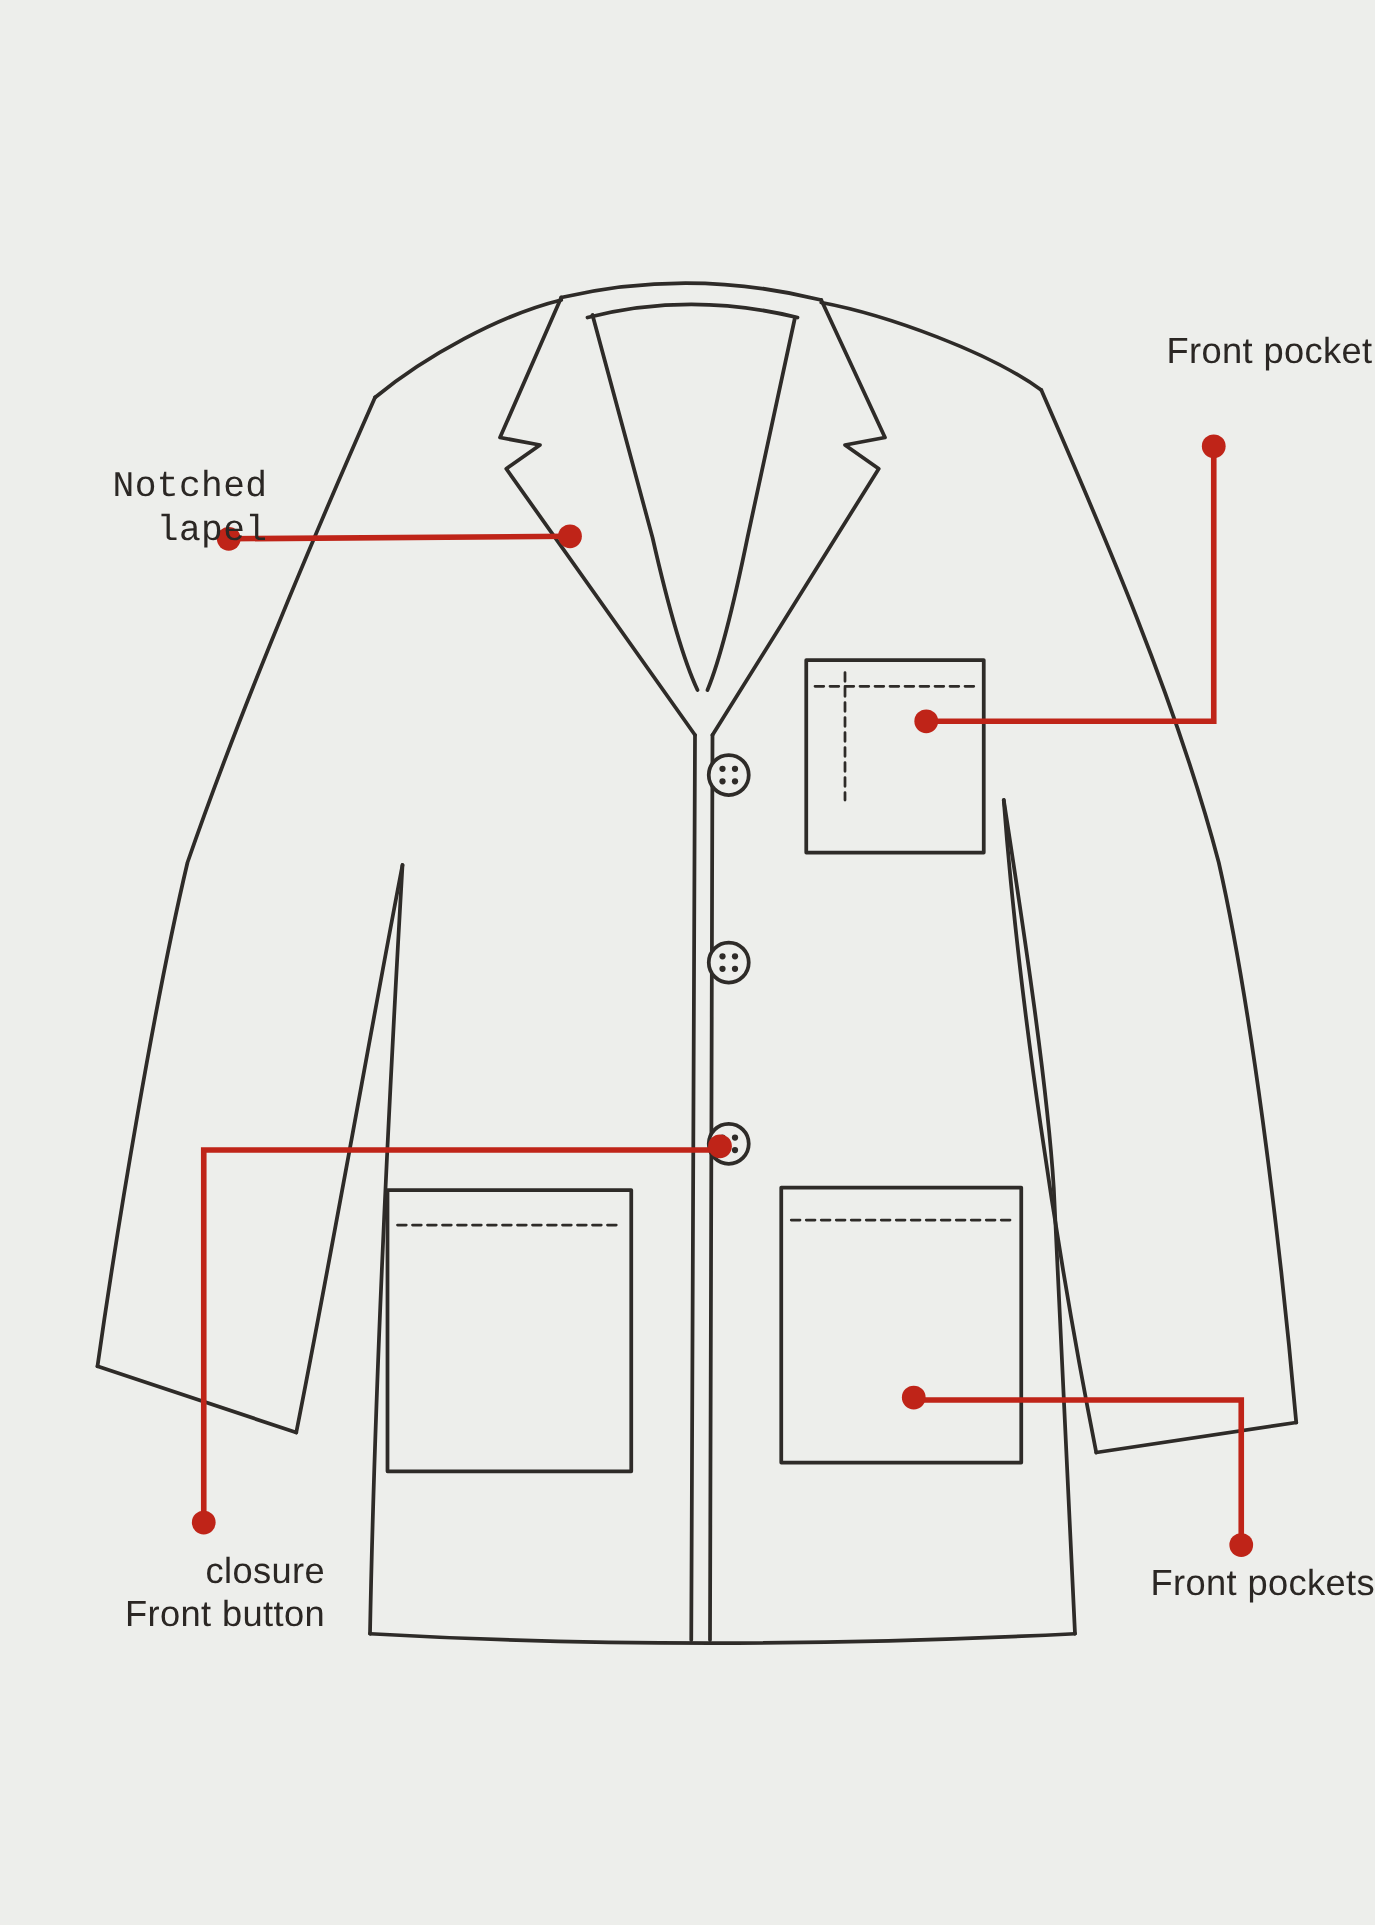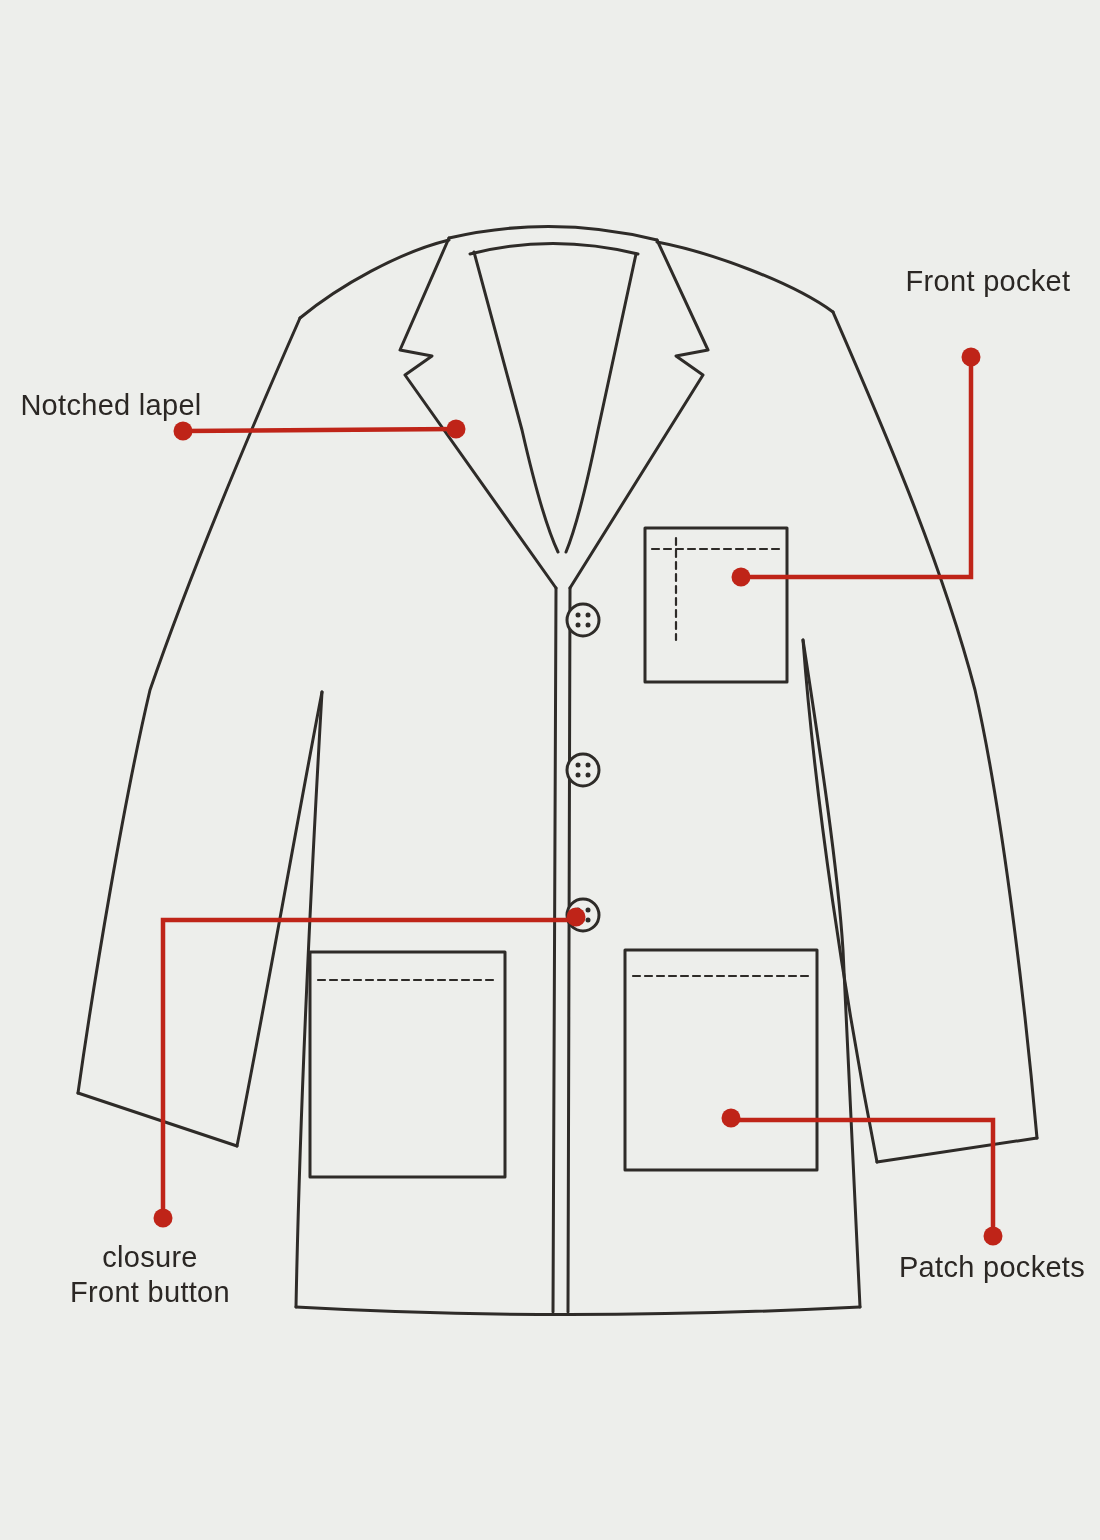--- a/index.html
+++ b/index.html
@@ -25,28 +25,28 @@
     stroke-linecap:round;
     stroke-linejoin:round;
   }
   .coat .stitch{stroke-width:2.2;stroke-dasharray:7 5;}
   .coat .btn{fill:var(--bg);}
   .coat .btn-hole{fill:var(--line);stroke:none;}
   .callouts path{stroke:var(--accent);stroke-width:4.5;fill:none;stroke-linecap:round;stroke-linejoin:miter;}
   .callouts circle{fill:var(--accent);stroke:none;}
   .label{
     position:absolute;
-    text-align:center;
+    text-align:right;
     color:var(--text);
     font-size:29px;
     line-height:35px;
     letter-spacing:0.3px;
   }
   .label-line:empty{display:none;}
-  .label-lapel{left:8px;top:388px;width:206px;}
+  .label-lapel{left:8px;top:372px;width:206px;font-family:Liberation Mono, monospace;}
   .label-pocket{left:878px;top:264px;width:220px;}
   .label-button{left:40px;top:1240px;width:220px;}
   .label-patch{left:884px;top:1250px;width:216px;}
 </style>
 </head>
 <body>
 
 <div class="stage">
 
   <svg width="1100" height="1540" viewBox="0 0 1100 1540">
@@ -143,17 +143,17 @@
   <div class="label label-pocket">
     <div class="label-line">Front pocket</div>
   </div>
 
   <div class="label label-button">
     <div class="label-line">closure</div>
     <div class="label-line">Front button</div>
   </div>
 
   <div class="label label-patch">
-    <div class="label-line">Patch pockets</div>
+    <div class="label-line">Front pockets</div>
 
   </div>
 
 </div>
 
 </body></html>

